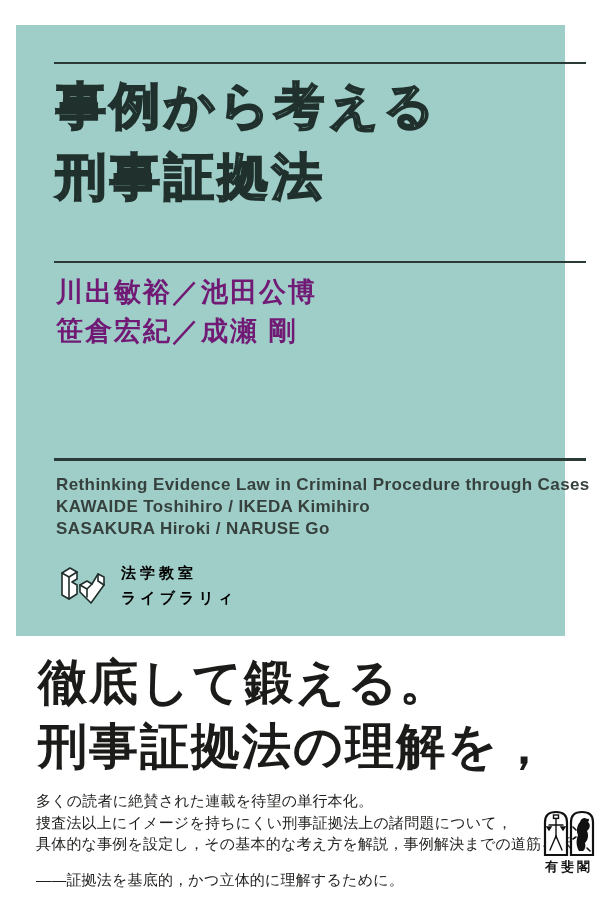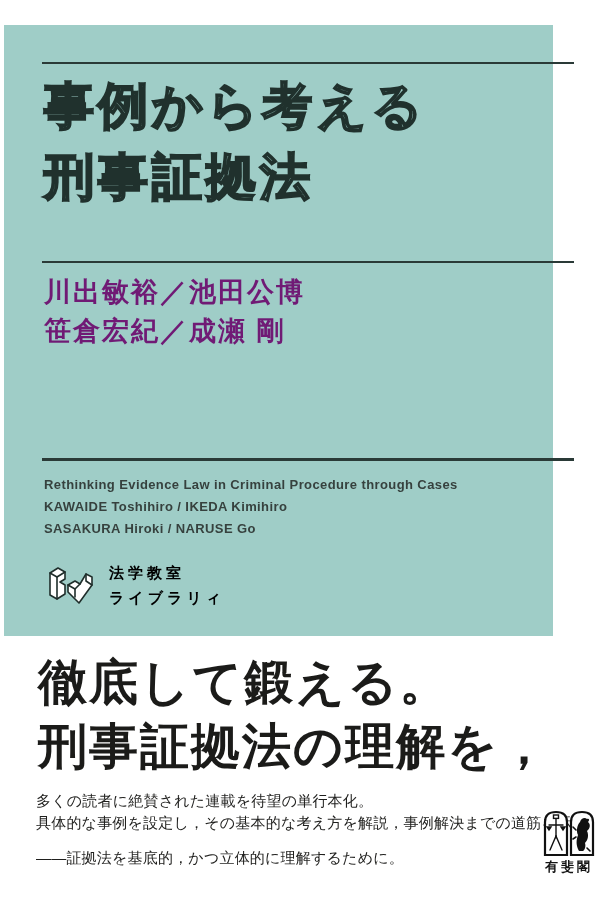--- a/index.html
+++ b/index.html
@@ -8,21 +8,21 @@
     width:615px; height:900px;
     font-family:"Liberation Sans","DejaVu Sans",sans-serif;
   }
   .page {
     position:relative; width:615px; height:900px;
     background:#ffffff; overflow:hidden;
   }
 
   
   .green-panel {
-    position:absolute; left:4px; top:25px;
+    position:absolute; left:16px; top:25px;
     width:549px; height:611px;
     background:#9fcdc7;
   }
   .rule {
     position:absolute; left:38px; width:532px;
     background:#2a3a37;
   }
   .rule-top { top:37px; height:2px; }
   .rule-mid { top:236px; height:2px; }
   .rule-low { top:433px; height:3px; }
@@ -35,21 +35,21 @@
     -webkit-text-stroke:2px #20312d;
     white-space:nowrap;
   }
   .cover-authors {
     position:absolute; left:40px; top:248px;
     font-size:27px; line-height:39px; font-weight:700;
     letter-spacing:2px; color:#701a75; white-space:nowrap;
   }
   .cover-english {
     position:absolute; left:40px; top:449px;
-    font-size:13px; line-height:22px; font-weight:700;
+    font-size:17px; line-height:22px; font-weight:700;
     letter-spacing:0.4px; color:#36413e; white-space:nowrap;
   }
   .series {
     position:absolute; left:40px; top:534px;
     display:flex; align-items:center; gap:15px;
   }
   .series-mark { width:50px; height:52px; flex:0 0 auto; }
   .series-text {
     font-size:15px; line-height:25px; font-weight:600;
     letter-spacing:4px; color:#000000; white-space:nowrap;
@@ -129,20 +129,21 @@
 
   </div>
 
   <div class="headline">
     <div>徹底して鍛える。</div>
     <div>刑事証拠法の理解を，</div>
   </div>
 
   <div class="body-copy">
     <div>多くの読者に絶賛された連載を待望の単行本化。</div>
+    <div>捜査法以上にイメージを持ちにくい刑事証拠法上の諸問題について，</div>
     <div>具体的な事例を設定し，その基本的な考え方を解説，事例解決までの道筋を示す。</div>
     <div class="body-dash">——証拠法を基底的，かつ立体的に理解するために。</div>
   </div>
 
   <div class="publisher">
     <svg class="publisher-mark" viewBox="0 0 52 46">
 
       <g>
         <path d="M2,45 L2,12 Q2,2 13,2 Q24,2 24,12 L24,45 Z" fill="#ffffff" stroke="#111111" stroke-width="2.2"></path>
         <g stroke="#111111" stroke-width="1.4" fill="none" stroke-linecap="round">

